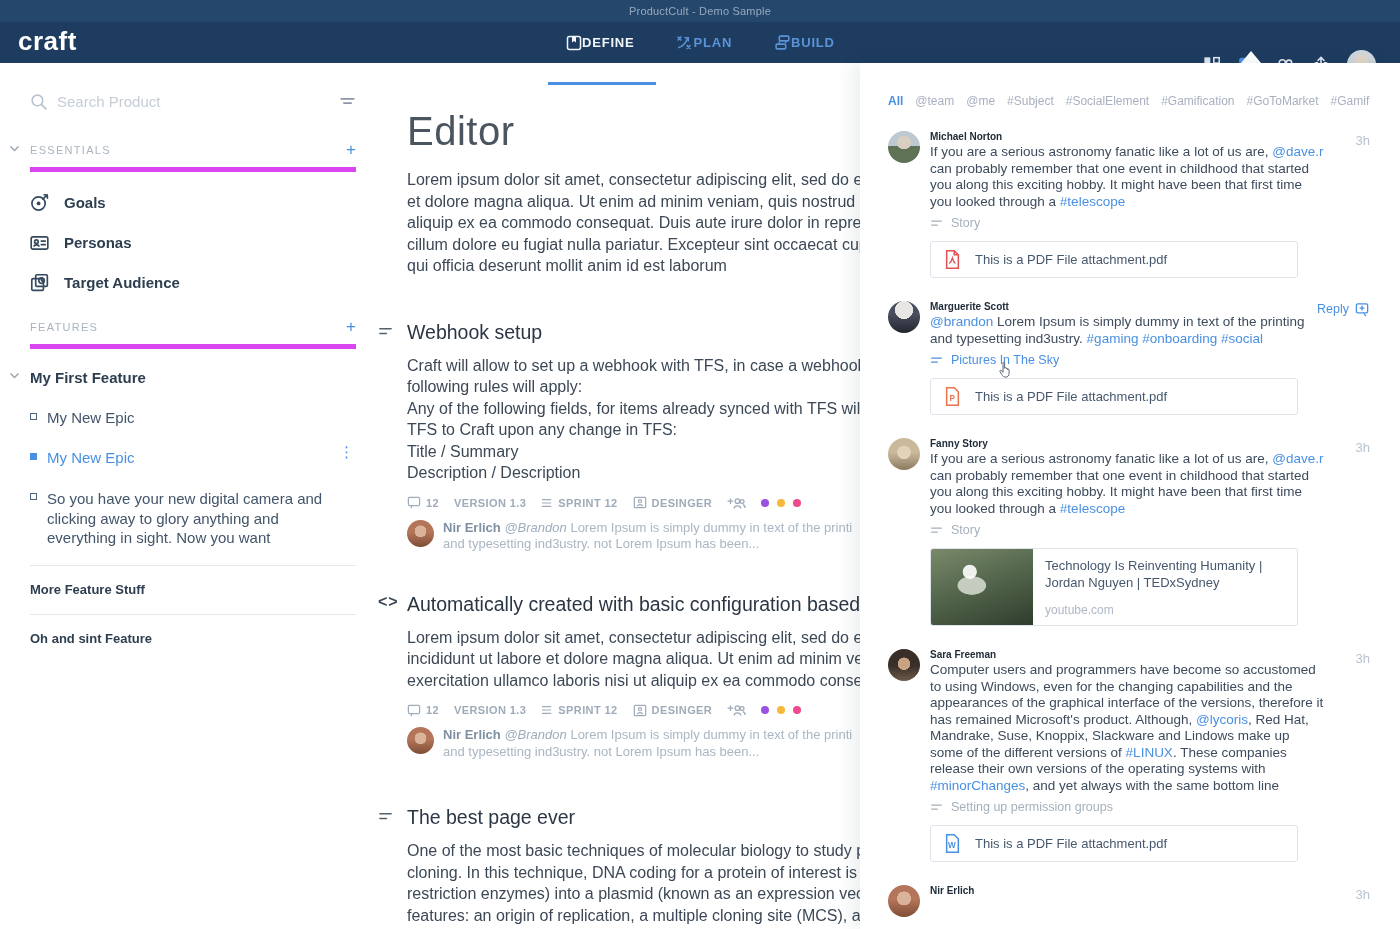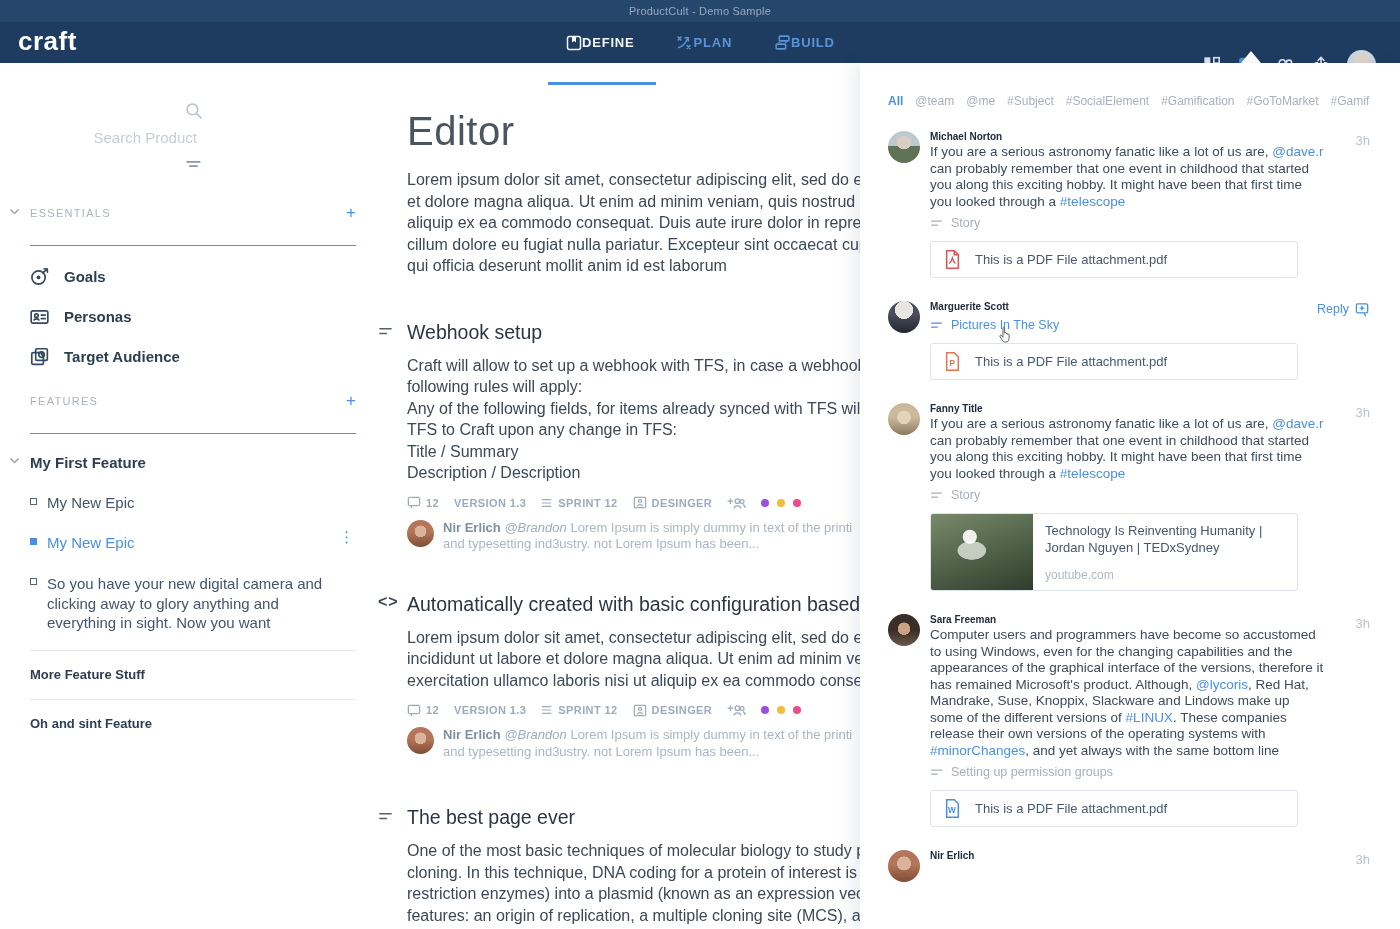--- a/index.html
+++ b/index.html
@@ -24,26 +24,26 @@
   .avatar { border-radius:50%; flex:none; }
   .av-user { width:29px; height:29px;
     background: radial-gradient(circle at 50% 40%, #e0d6c8 0 30%, rgba(0,0,0,0) 31%),
                 linear-gradient(180deg,#cfd6dc 0 40%, #6e625a 100%); }
   .panel-caret { position:absolute; left:1241px; top:51px; width:0; height:0;
     border-left:10px solid rgba(0,0,0,0); border-right:10px solid rgba(0,0,0,0);
     border-bottom:12px solid #fff; }
 
   
   .sidebar { position:absolute; left:0; top:63px; width:372px; height:866px; padding:0 16px 0 30px; }
-  .search-row { margin-top:39px; display:flex; align-items:center; gap:10px;flex-direction:column; }
+  .search-row { margin-top:30px; display:flex; align-items:center; gap:10px; }
   .search-input { border:none; outline:none; flex:1; font-size:15px; color:#3c4856;
     font-family:"Liberation Sans",sans-serif; }
   .search-input::placeholder { color:#c5cdd7; }
   .side-head { margin-top:34px; position:relative; display:flex; justify-content:space-between;
-    align-items:center; border-bottom:1px solid #d946ef; padding-bottom:26px; }
+    align-items:center; border-bottom:5px solid #d946ef; padding-bottom:11px; }
   .side-head .lbl { font-size:11px; letter-spacing:1.3px; color:#a9b4c0; }
   .plus-btn { color:#4a90e2; font-size:17px; font-weight:400; line-height:10px; cursor:pointer; }
   .side-chev { position:absolute; left:-21px; top:1px; color:#9aa6b2; }
   .side-item { margin-top:21px; display:flex; align-items:center; gap:15px;
     font-size:15px; font-weight:700; color:#2d3e50; cursor:pointer; }
   .side-item .ic { color:#34495e; flex:none; }
   .feat-group { margin-top:20px; position:relative; font-size:15px; font-weight:700; color:#2d3e50; cursor:pointer; }
   .epic { margin-top:23px; position:relative; padding-left:17px; font-size:15px; color:#42556a; cursor:pointer; }
   .epic .bullet { position:absolute; left:0; top:4px; width:7px; height:7px; border:1.5px solid #53657a; }
   .epic.active { color:#4a90e2; }
@@ -486,20 +486,23 @@
         <span class="lbl">This is a PDF File attachment.pdf</span>
       </div>
     </div>
     <span class="c-time">3h</span>
   </div>
 
   <div class="comment">
     <span class="avatar c-av av-marg"></span>
     <div class="c-content">
       <div class="c-name">Marguerite Scott</div>
+      <div class="c-text">
+        <span class="seg-blue">@brandon</span><span> Lorem Ipsum is simply dummy in text of the printing and typesetting ind3ustry.  </span><span class="seg-blue">#gaming #onboarding #social</span>
+      </div>
       <div class="c-tag link">
         <svg width="13" height="13" viewBox="0 0 16 16" stroke="currentColor" stroke-width="1.6" fill="none">
           <path d="M2 5h12M2 10h7" stroke-linecap="round"></path>
         </svg>
         <span>Pictures In The Sky</span>
         <span class="hand-cursor">
           <svg width="17" height="18" viewBox="0 0 17 18">
             <path d="M6 2c0-1 1.6-1 1.6 0v5.2l.3.1c0-1 1.5-1 1.5 0v.7c0-.9 1.4-.9 1.4 0v.8c0-.8 1.3-.8 1.3 0v3.3c0 2.3-1.2 4-3.4 4-2 0-2.9-.9-3.8-2.5L3 10.7c-.7-1.1.7-2 1.5-1.1L6 11.3z" fill="#fff" stroke="#5a6570" stroke-width="1"></path>
           </svg>
         </span>
@@ -520,21 +523,21 @@
         <rect x="1.5" y="2" width="12" height="9.5" rx="1.5"></rect>
         <path d="M11.5 15l-2-3"></path>
           <path d="M7.5 4.5v4M5.5 6.5h4" stroke-linecap="round"></path>
       </svg>
     </span>
   </div>
 
   <div class="comment">
     <span class="avatar c-av av-fanny"></span>
     <div class="c-content">
-      <div class="c-name">Fanny Title</div>
+      <div class="c-name">Fanny Story</div>
       <div class="c-text">
         <span>If you are a serious astronomy fanatic like a lot of us are, </span><span class="seg-blue">@dave.r</span><span> can probably remember that one event in childhood that started you along this exciting hobby. It might have been that first time you looked through a </span><span class="seg-blue">#telescope</span>
       </div>
       <div class="c-tag">
         <svg width="13" height="13" viewBox="0 0 16 16" stroke="currentColor" stroke-width="1.6" fill="none">
           <path d="M2 5h12M2 10h7" stroke-linecap="round"></path>
         </svg>
         <span>Story</span>
       </div>
       <div class="linkcard">

